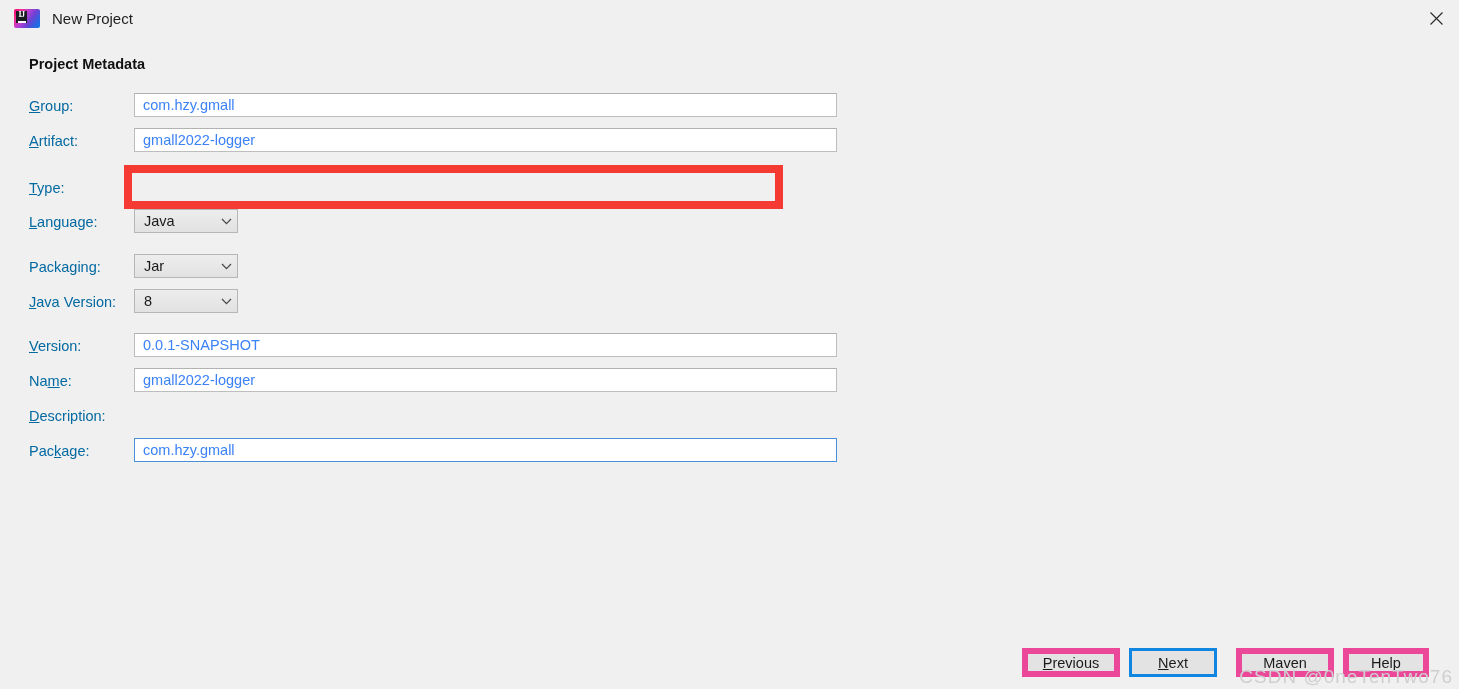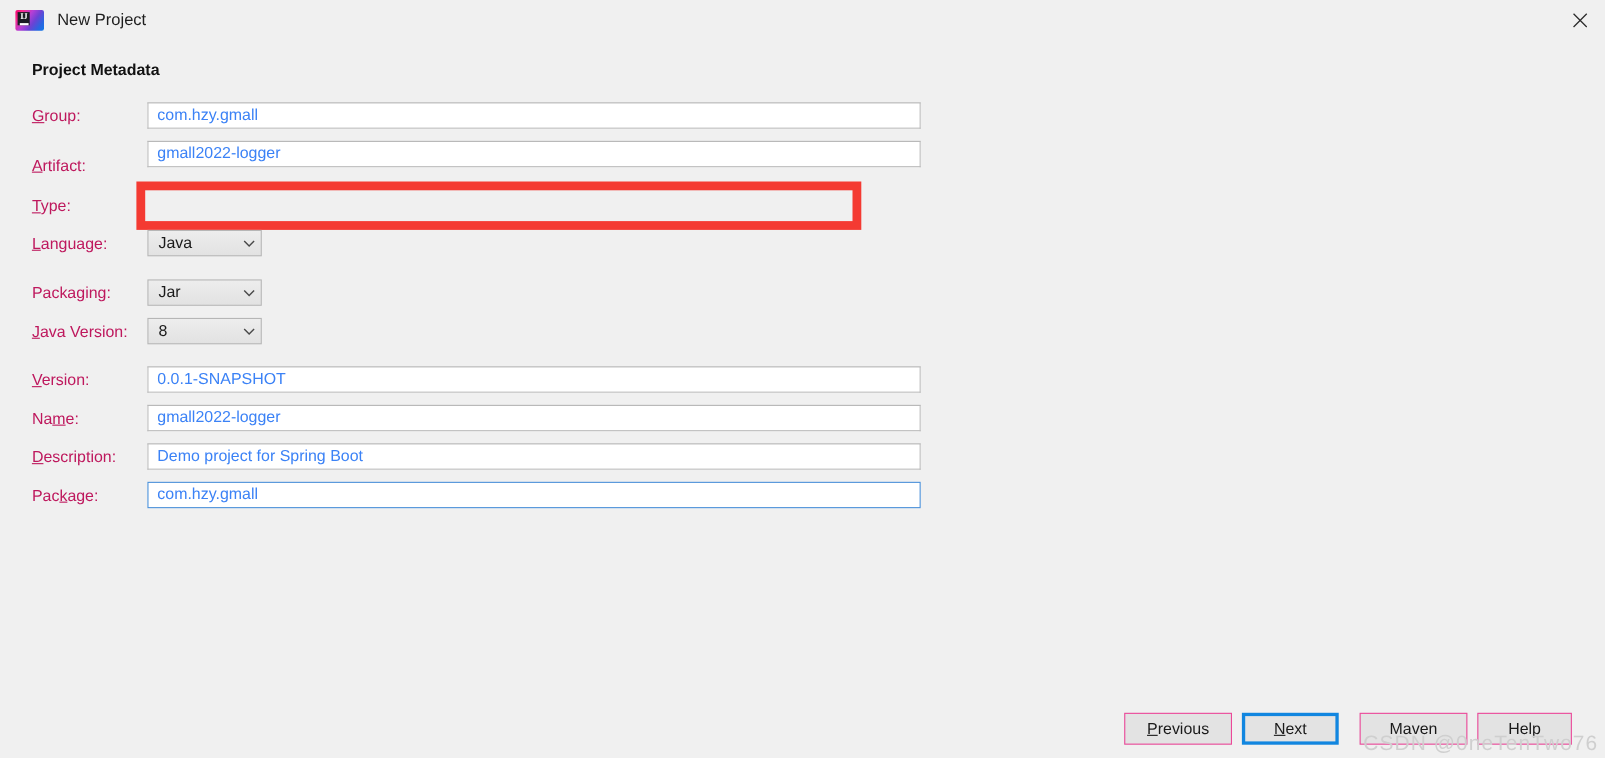--- a/index.html
+++ b/index.html
@@ -94,21 +94,21 @@
     top: 19px;
     font-weight: bold;
     font-size: 14.5px;
     color: #111111;
   }
 
   .row-label {
     position: absolute;
     left: 29px;
     font-size: 14.5px;
-    color: #be185d;
+    color: #0369a1;
     white-space: nowrap;
     text-align: right;
   }
   .row-label u { text-decoration: underline; text-underline-offset: 1px; }
 
   
   .text-field {
     position: absolute;
     left: 134px;
     width: 703px;
@@ -178,21 +178,21 @@
     border: 8px solid #f43a32;
     pointer-events: none;
   }
 
   
   .btn {
     position: absolute;
     box-sizing: border-box;
     height: 29px;
     background: #e3e3e3;
-    border: 1px solid #ec4899;
+    border: 6px solid #ec4899;
     font-family: "Liberation Sans", sans-serif;
     font-size: 14.5px;
     color: #1a1a1a;
     display: flex;
     align-items: center;
     justify-content: center;
     cursor: default;
     user-select: none;
   }
   .btn u { text-decoration: underline; text-underline-offset: 1px; }
@@ -229,21 +229,21 @@
   </div>
 </div>
 
 <div class="content">
 
   <div class="section-title">Project Metadata</div>
 
   <div class="row-label" style="top:61px;"><u>G</u>roup:</div>
   <input class="text-field" style="top: 56px;" value="com.hzy.gmall">
 
-  <div class="row-label" style="top:106px;"><u>A</u>rtifact:</div>
+  <div class="row-label" style="top:96px;"><u>A</u>rtifact:</div>
   <input class="text-field" style="top: 91px;" value="gmall2022-logger">
 
   <div class="row-label" style="top:143px;"><u>T</u>ype:</div>
   <div class="highlight-box"></div>
 
   <div class="row-label" style="top:177px;"><u>L</u>anguage:</div>
   <div class="combo small" style="left:134px; top:172px;">
     <span class="combo-text">Java</span>
     <span class="chev">
       <svg width="11" height="7" viewBox="0 0 11 7">
@@ -272,21 +272,20 @@
     </span>
   </div>
 
   <div class="row-label" style="top:301px;"><u>V</u>ersion:</div>
   <input class="text-field" style="top: 296px;" value="0.0.1-SNAPSHOT">
 
   <div class="row-label" style="top:336px;">Na<u>m</u>e:</div>
   <input class="text-field" style="top: 331px;" value="gmall2022-logger">
 
   <div class="row-label" style="top:371px;"><u>D</u>escription:</div>
-  <input class="text-field" style="top: 366px;" value="Demo project for Spring Boot">
 
   <div class="row-label" style="top:406px;">Pac<u>k</u>age:</div>
   <input class="text-field focused" style="top: 401px;" value="com.hzy.gmall">
 
   <div class="btn" style="left:1022px; top:611px; width:98px;">
     <span><u>P</u>revious</span>
   </div>
   <div class="btn default" style="left:1129px; top:611px; width:88px;">
     <span><u>N</u>ext</span>
   </div>

